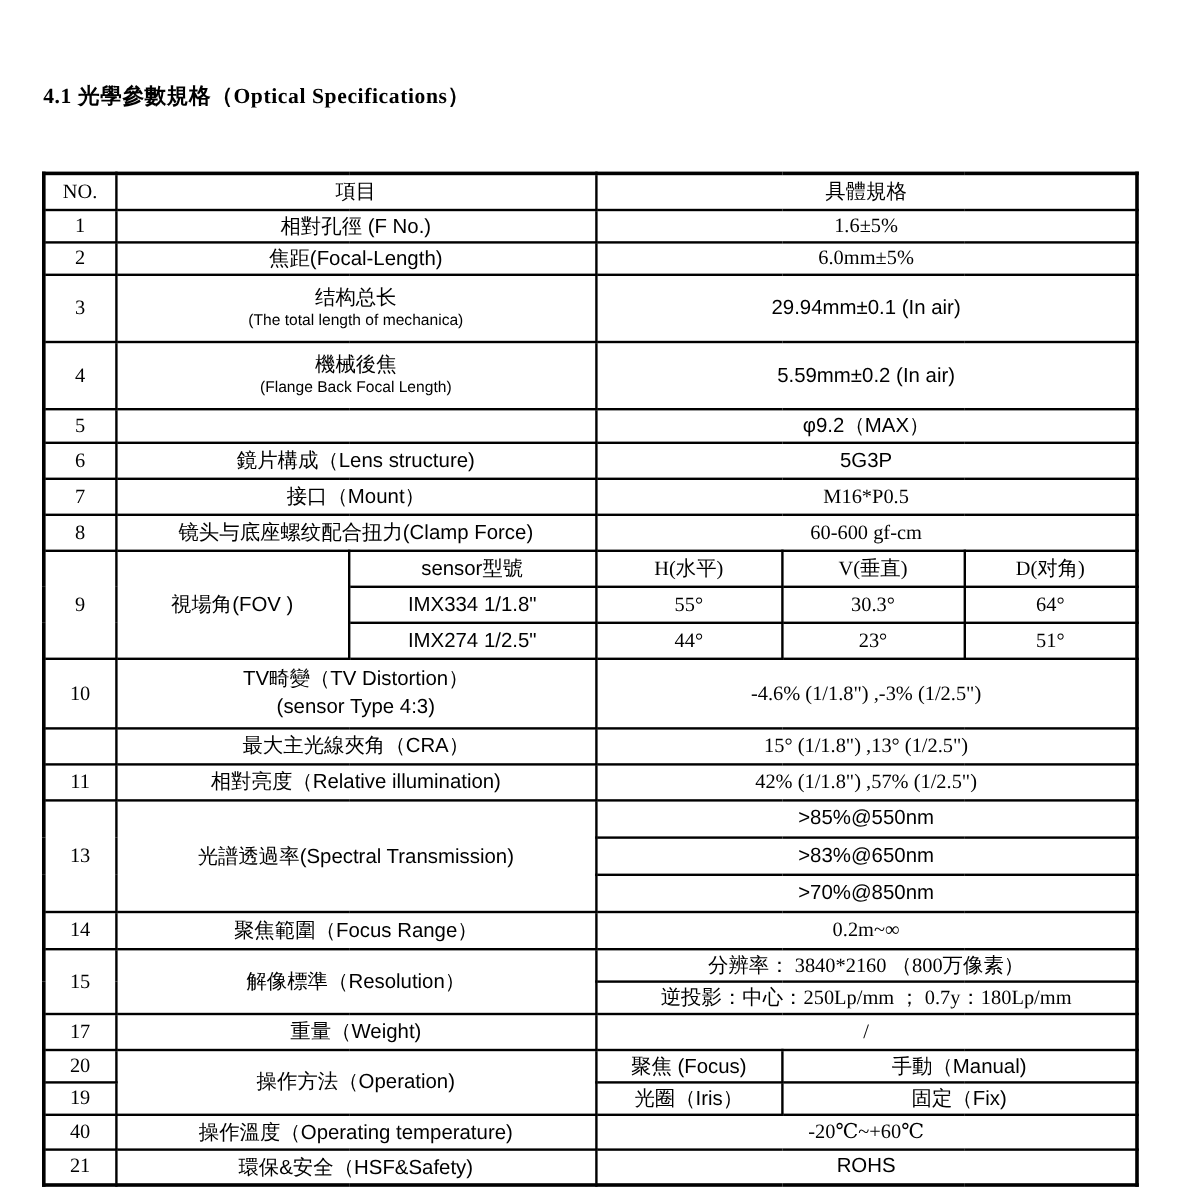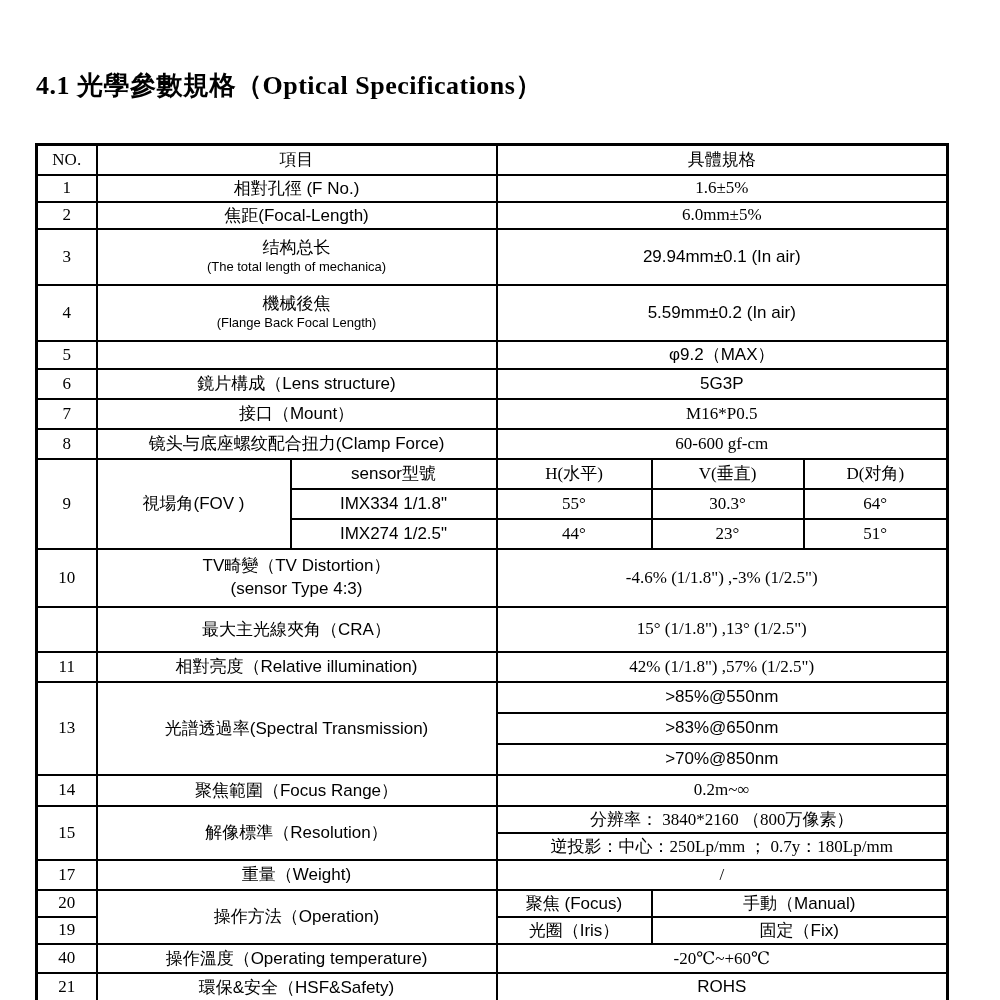--- a/index.html
+++ b/index.html
@@ -3,21 +3,21 @@
 <meta charset="utf-8">
 <style>
   html,body{margin:0;padding:0;}
   body{
     width:1000px;height:1000px;background:#ffffff;position:relative;
     font-family:"Liberation Sans","DejaVu Sans",sans-serif;color:#000;
   }
   .page-title{
     position:absolute;left:36px;top:68px;
     font-family:"Liberation Serif","DejaVu Serif",serif;
-    font-weight:bold;font-size:26px;letter-spacing:0.5px;
+    font-weight:bold;font-size:18px;letter-spacing:0.5px;
   }
   .spec-table-wrap{position:absolute;left:35px;top:103px;width:911px;}
   table.spec{
     border-collapse:collapse;table-layout:fixed;width:911px;
     border:3px solid #000;
     margin-top:40px;
   }
   table.spec td, table.spec th{
     border:2px solid #000;
     text-align:center;vertical-align:middle;
@@ -134,21 +134,21 @@
 
   <tr style="height:58px">
     <td class="no-cell">10</td>
     <td colspan="2">
       <div class="main-line">TV畸變（TV Distortion）</div>
       <div class="main-line">(sensor Type 4:3)</div>
     </td>
     <td colspan="3" class="serif">-4.6% (1/1.8") ,-3% (1/2.5")</td>
   </tr>
 
-  <tr style="height:45px">
+  <tr style="height:30px">
     <td class="no-cell"></td>
     <td colspan="2" class="item">最大主光線夾角（CRA）</td>
     <td colspan="3" class="serif">15° (1/1.8") ,13° (1/2.5")</td>
   </tr>
 
   <tr style="height:30px">
     <td class="no-cell">11</td>
     <td colspan="2" class="item">相對亮度（Relative illumination)</td>
     <td colspan="3" class="serif">42% (1/1.8") ,57% (1/2.5")</td>
   </tr>

